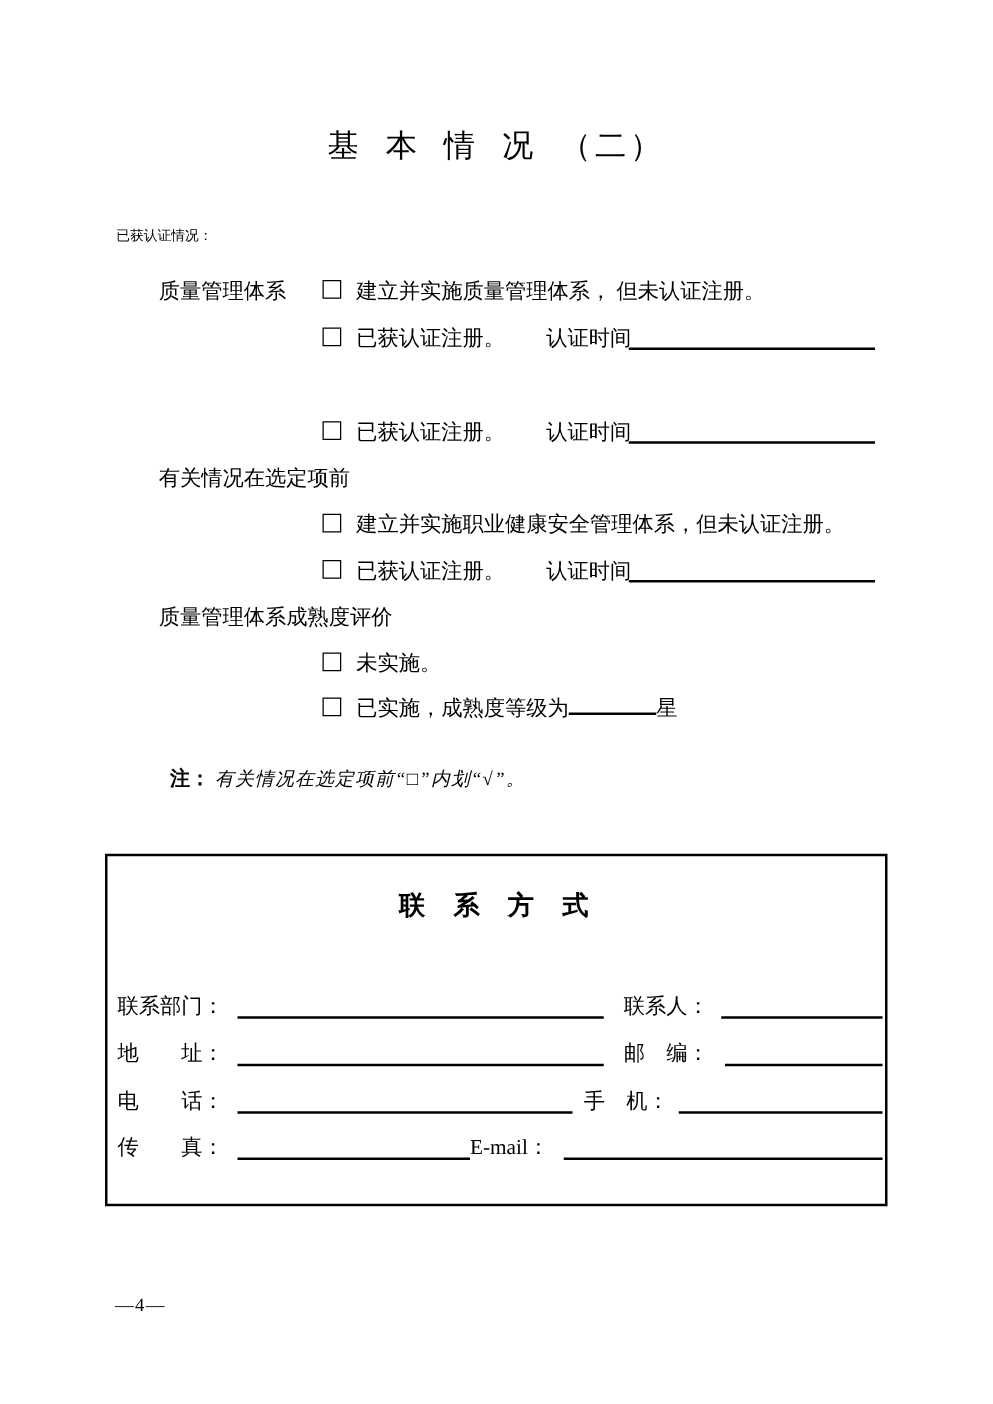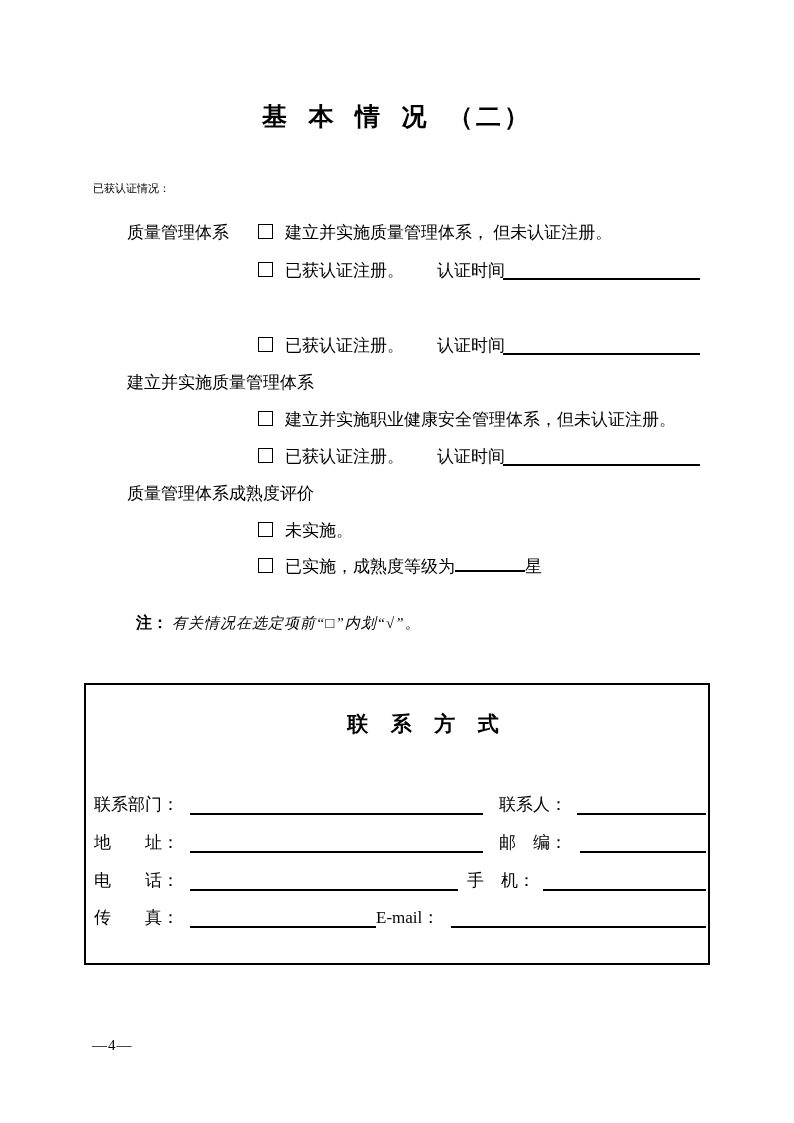--- a/index.html
+++ b/index.html
@@ -4,21 +4,21 @@
 <style>
   * { margin:0; padding:0; box-sizing:border-box; }
   html,body { background:#fff; }
   .page {
     position:relative; width:794px; height:1123px; margin:0 auto;
     background:#ffffff; color:#000000; overflow:hidden;
     font-family:"Liberation Serif","DejaVu Serif",serif;
   }
   .doc-title {
     position:absolute; top:100px; left:0; width:100%;
-    text-align:center; font-size:25px; font-weight:bold; letter-spacing:3px;
+    text-align:center; font-size:25px; font-weight:normal; letter-spacing:3px;
     white-space:pre;
   }
   .section-heading {
     position:absolute; left:93px; top:181px; font-size:11px; white-space:nowrap;
   }
   .line { position:absolute; left:0; width:100%; height:23px; font-size:17px;padding-left:26px; }
   .lbl { position:absolute; left:127px; white-space:nowrap; }
   .checkbox {
     position:absolute; left:258px; top:3px; width:15px; height:15px;
     border:1.5px solid #000; background:#fff;
@@ -32,21 +32,20 @@
   .note-label { font-weight:bold; }
   .note-text { font-style:italic; font-size:15px; letter-spacing:1px; }
   .contact-box {
     position:absolute; left:84px; top:683px; width:626px; height:282px;
     border:2px solid #000; background:#fff;
   }
   .contact-title {
     position:absolute; top:25px; left:0; width:100%;
     text-align:center; font-size:21px; font-weight:bold; letter-spacing:4px;
     white-space:pre;
-    margin-left:28px;
   }
   .c-row { position:absolute; left:0; width:100%; height:24px; font-size:17px; }
   .c-lbl { position:absolute; white-space:pre; }
   .c-fill { position:absolute; top:0; height:22px; border-bottom:2px solid #000; }
   .page-number {
     position:absolute; left:92px; top:1037px; font-size:15px; letter-spacing:1px;
     white-space:nowrap;
   }
 </style>
 </head>
@@ -71,21 +70,21 @@
   </div>
 
   <div class="line" style="top:334px">
     <span class="checkbox"></span>
     <span class="txt">已获认证注册。</span>
     <span class="txt" style="left:437px">认证时间</span>
     <span class="fill-line" style="left:503px;width:197px"></span>
   </div>
 
   <div class="line" style="top:371px">
-    <span class="lbl">建立并实施质量管理体系</span>
+    <span class="lbl">有关情况在选定项前</span>
   </div>
   <div class="line" style="top:408px">
     <span class="checkbox"></span>
     <span class="txt">建立并实施职业健康安全管理体系，但未认证注册。</span>
   </div>
   <div class="line" style="top:445px">
     <span class="checkbox"></span>
     <span class="txt">已获认证注册。</span>
     <span class="txt" style="left:437px">认证时间</span>
     <span class="fill-line" style="left:503px;width:197px"></span>

